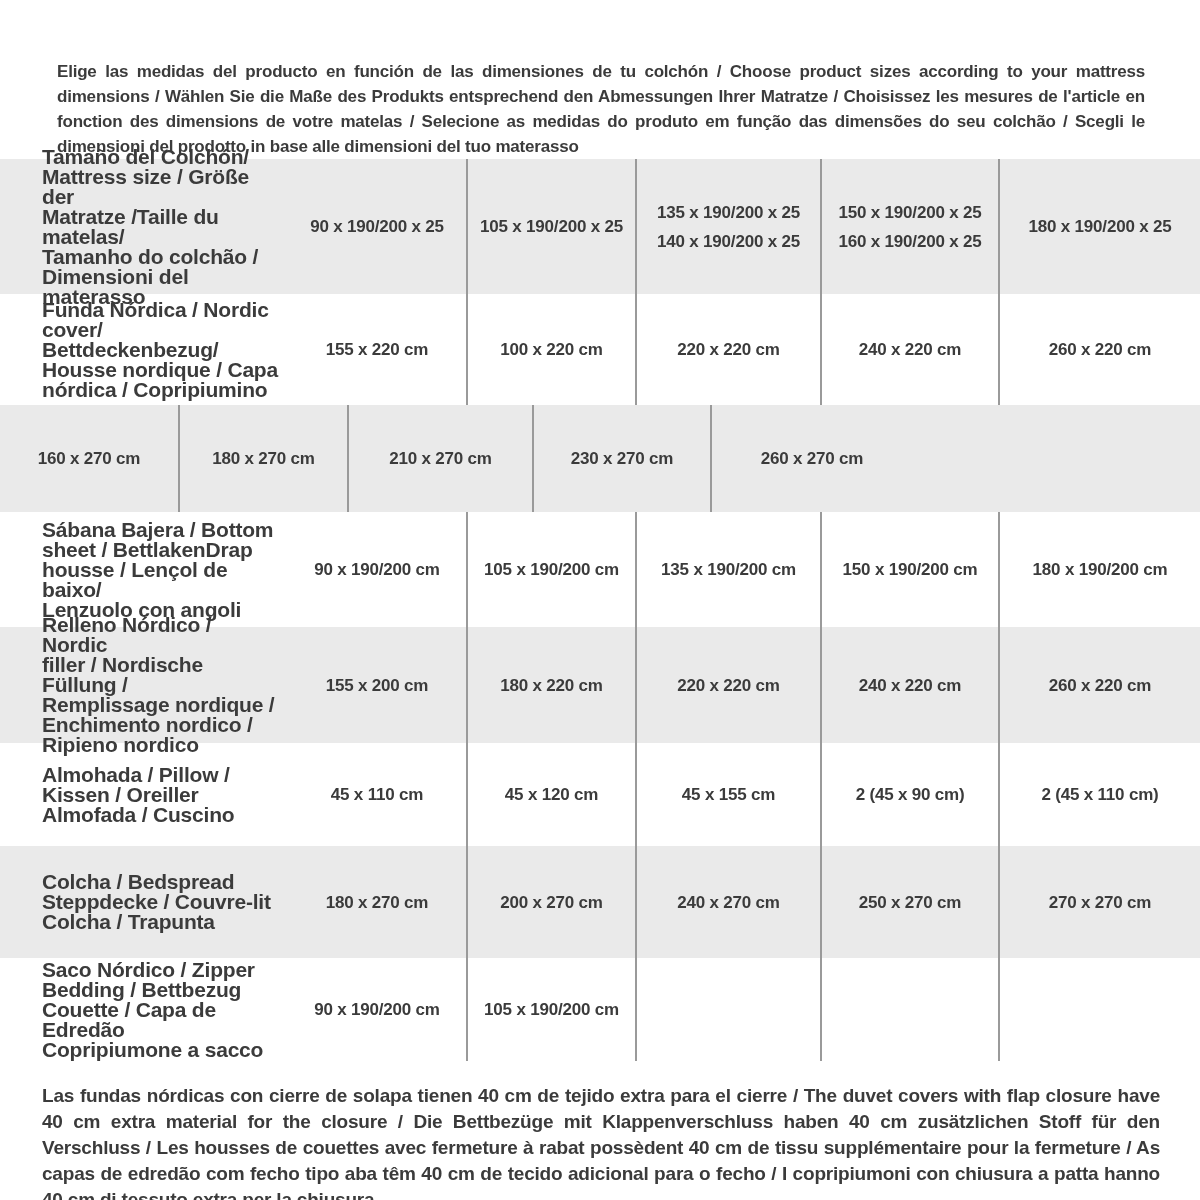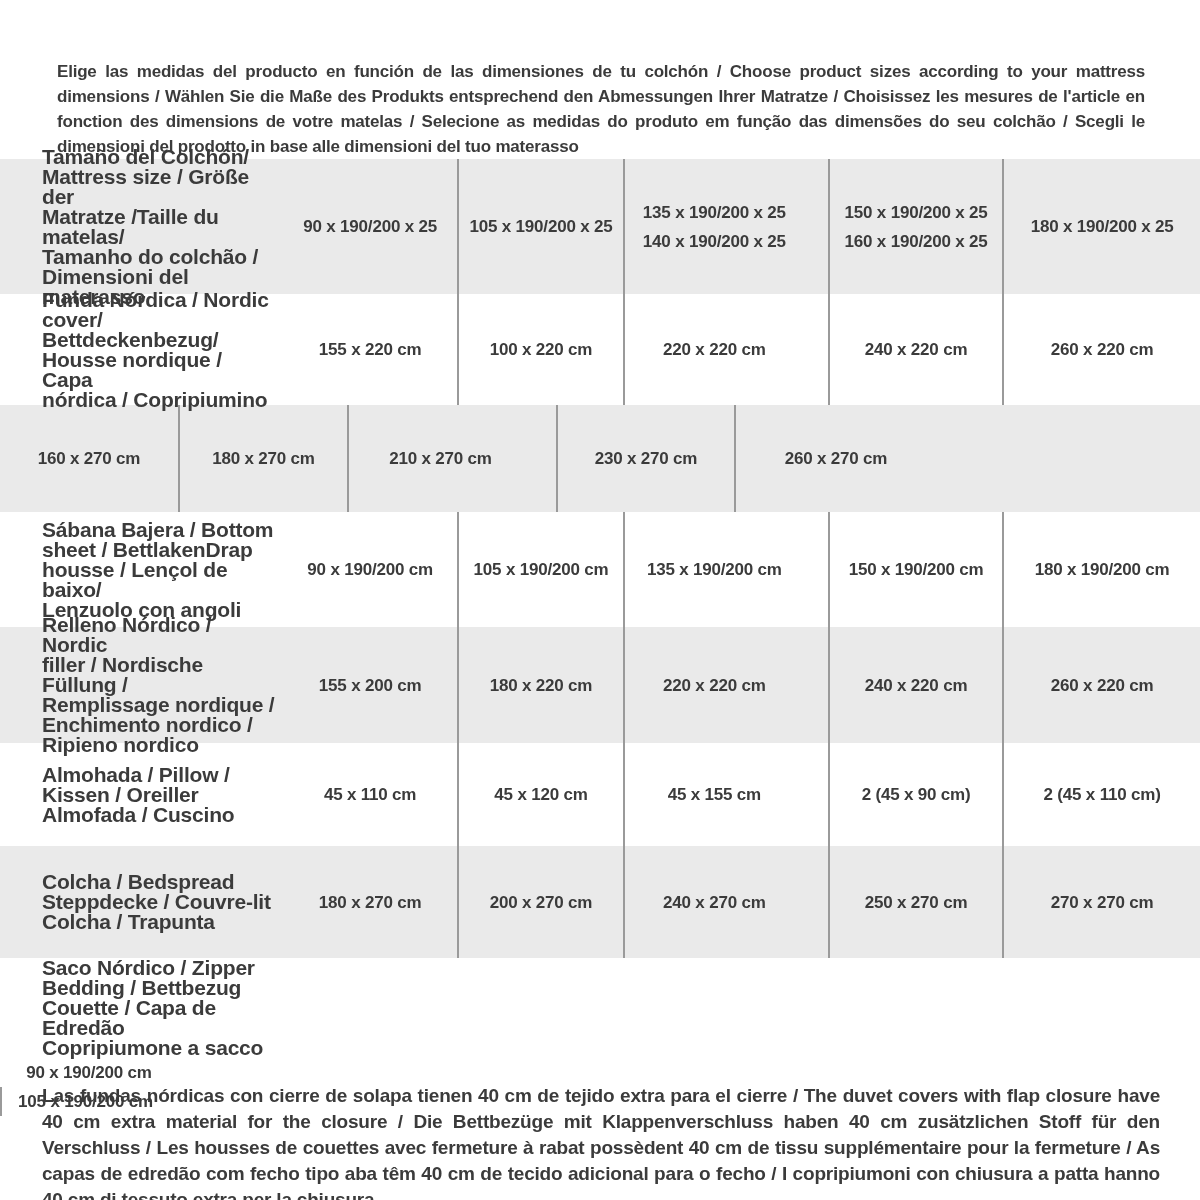--- a/index.html
+++ b/index.html
@@ -41,30 +41,30 @@
     align-items: center;
     justify-content: center;
     text-align: center;
     font-size: 17px;
     line-height: 29px;
   }
   .val + .val { border-left: 2px solid #9a9a9a; }
   .c1 { width: 178px; }
   .c2 { width: 169px; }
   .c3 { width: 185px; }
-  .c4 { width: 178px; margin-left: 24px; }
+  .c4 { width: 178px; }
   .c5 { width: 202px; }
   .r0 { height: 135px; }
   .r1 { height: 111px; border-radius: 9px; }
   .r2 { height: 107px; }
   .r3 { height: 115px; }
   .r4 { height: 116px; }
   .r5 { height: 103px; }
   .r6 { height: 112px; }
-  .r7 { height: 103px; flex-direction: column; }
+  .r7 { height: 103px; }
   .footnote {
     margin: 0;
     padding: 22px 40px 0 42px;
     font-size: 19px;
     line-height: 26px;
     text-align: justify;
   }
 </style>
 </head>
 <body>

